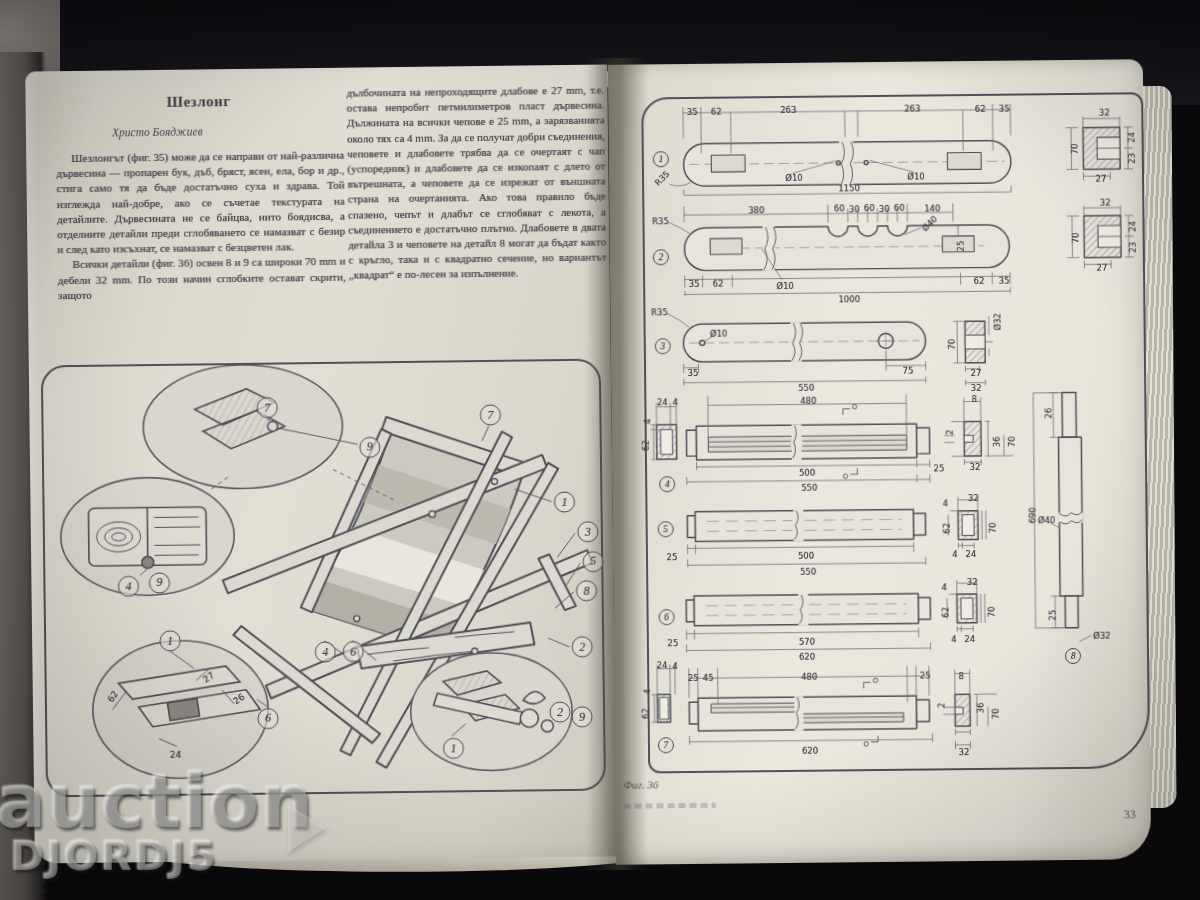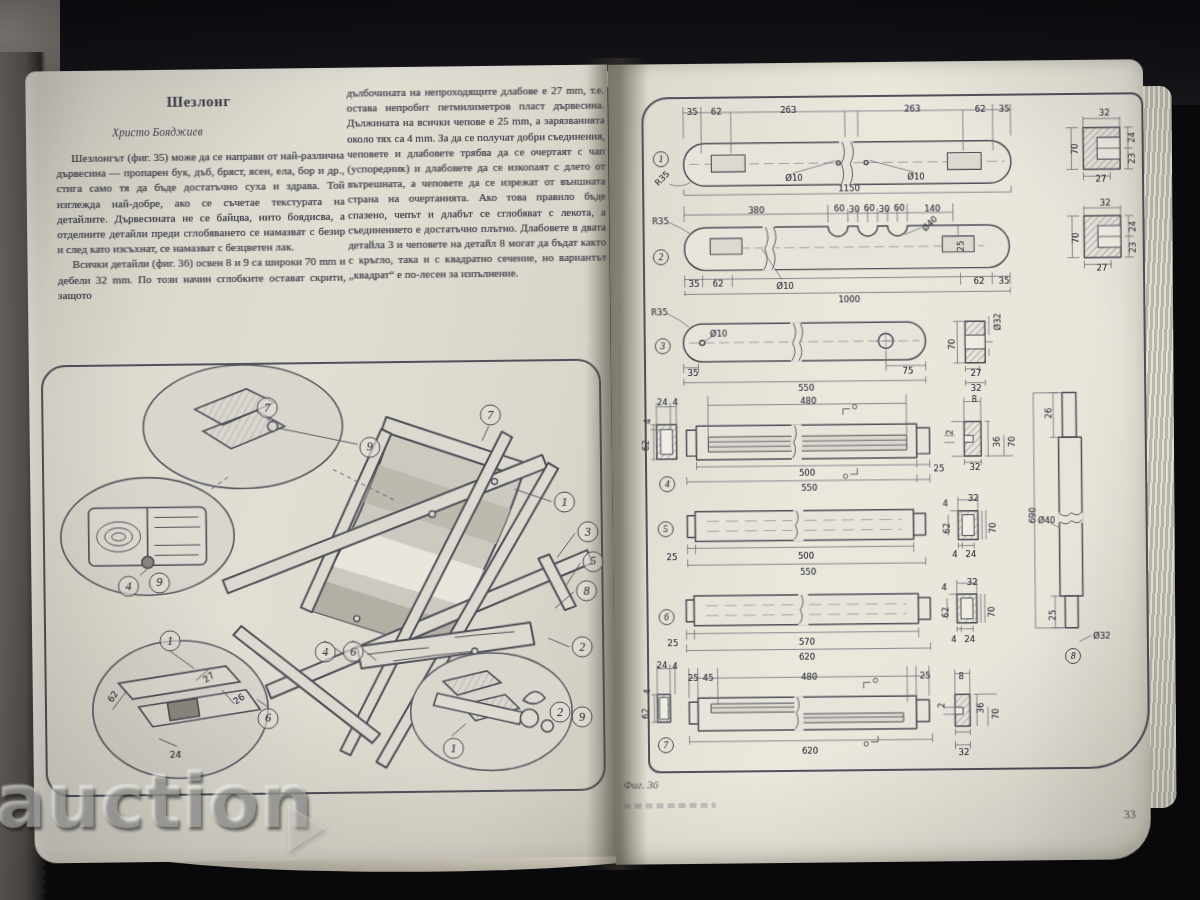--- a/index.html
+++ b/index.html
@@ -525,14 +525,15 @@
     </div>
     <div class="rp-caption">Фиг. 36</div>
     <div class="rp-footnote"></div>
     <div class="rp-pagenum">33</div>
   </div>
 
   <div class="spine-shadow"></div>
   <div class="vignette"></div>
 
   <div class="wm wm-2">auction</div>
+  <div class="wm wm-3">DJORDJ5</div>
   <div class="wm-arrow"></div>
 </div>
 
 </body></html>

